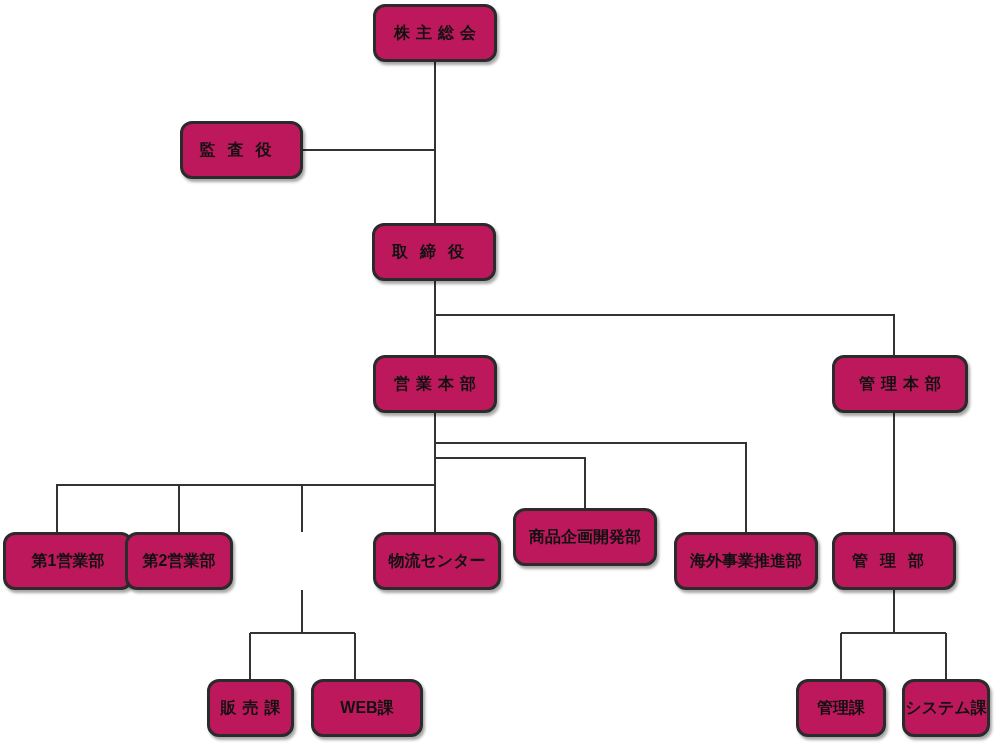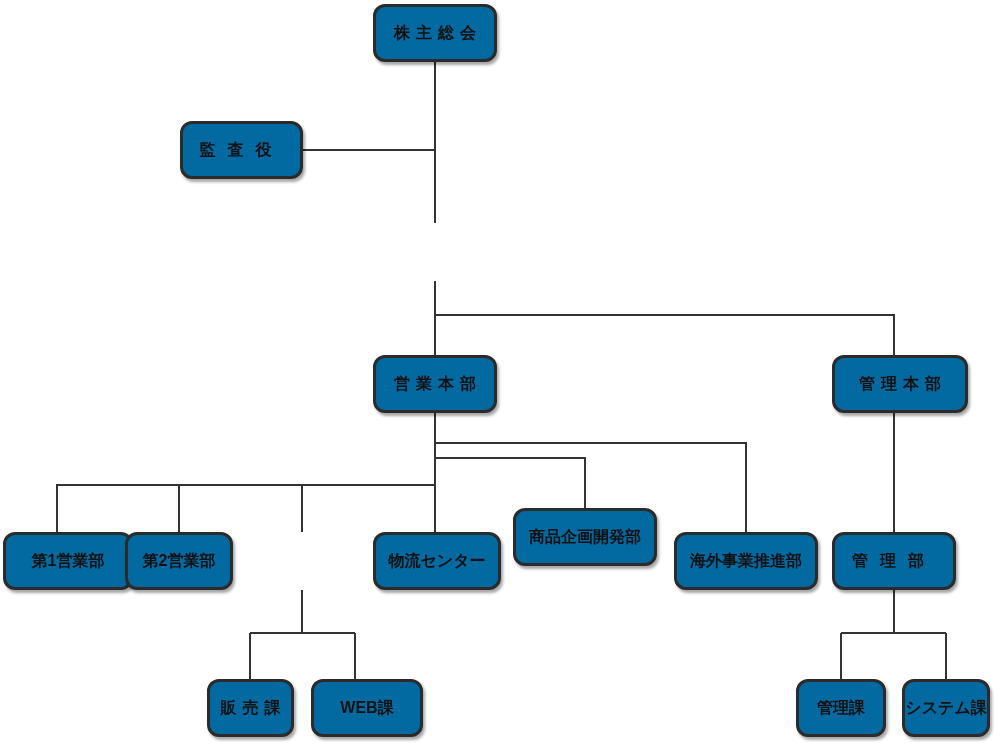--- a/index.html
+++ b/index.html
@@ -3,21 +3,21 @@
 <meta charset="utf-8">
 <style>
   html, body { margin:0; padding:0; background:#ffffff; }
   body { width:1000px; height:747px; font-family:"Liberation Sans", sans-serif; }
   .canvas { position:relative; width:1000px; height:747px; background:#ffffff; overflow:hidden; }
   .wires { position:absolute; left:0; top:0; }
   .node {
     position:absolute;
     height:58px;
     box-sizing:border-box;
-    background:#0369a1;
+    background:#be185d;
     border:3px solid #2b2b2b;
     border-radius:12px;
     box-shadow:2px 3px 3px rgba(0,0,0,0.35);
     display:flex;
     align-items:center;
     justify-content:center;
     font-size:16px;
     font-weight:600;
     color:#111111;
     white-space:nowrap;
@@ -50,20 +50,21 @@
       M894,590 V633
       M841,633 H946
       M841,633 V679
       M946,633 V679"></path>
   </svg>
 
   <div class="node ls6" style="left:373px;top:4px;width:124px">株主総会</div>
 
   <div class="node ls12" style="left:180px;top:121px;width:123px">監査役</div>
 
+  <div class="node ls12" style="left:372px;top:223px;width:124px">取締役</div>
 
   <div class="node ls6" style="left:373px;top:355px;width:124px">営業本部</div>
 
   <div class="node ls6" style="left:832px;top:355px;width:136px">管理本部</div>
 
   <div class="node" style="left:3px;top:532px;width:130px">第1営業部</div>
 
   <div class="node" style="left:125px;top:532px;width:108px">第2営業部</div>
 
 

